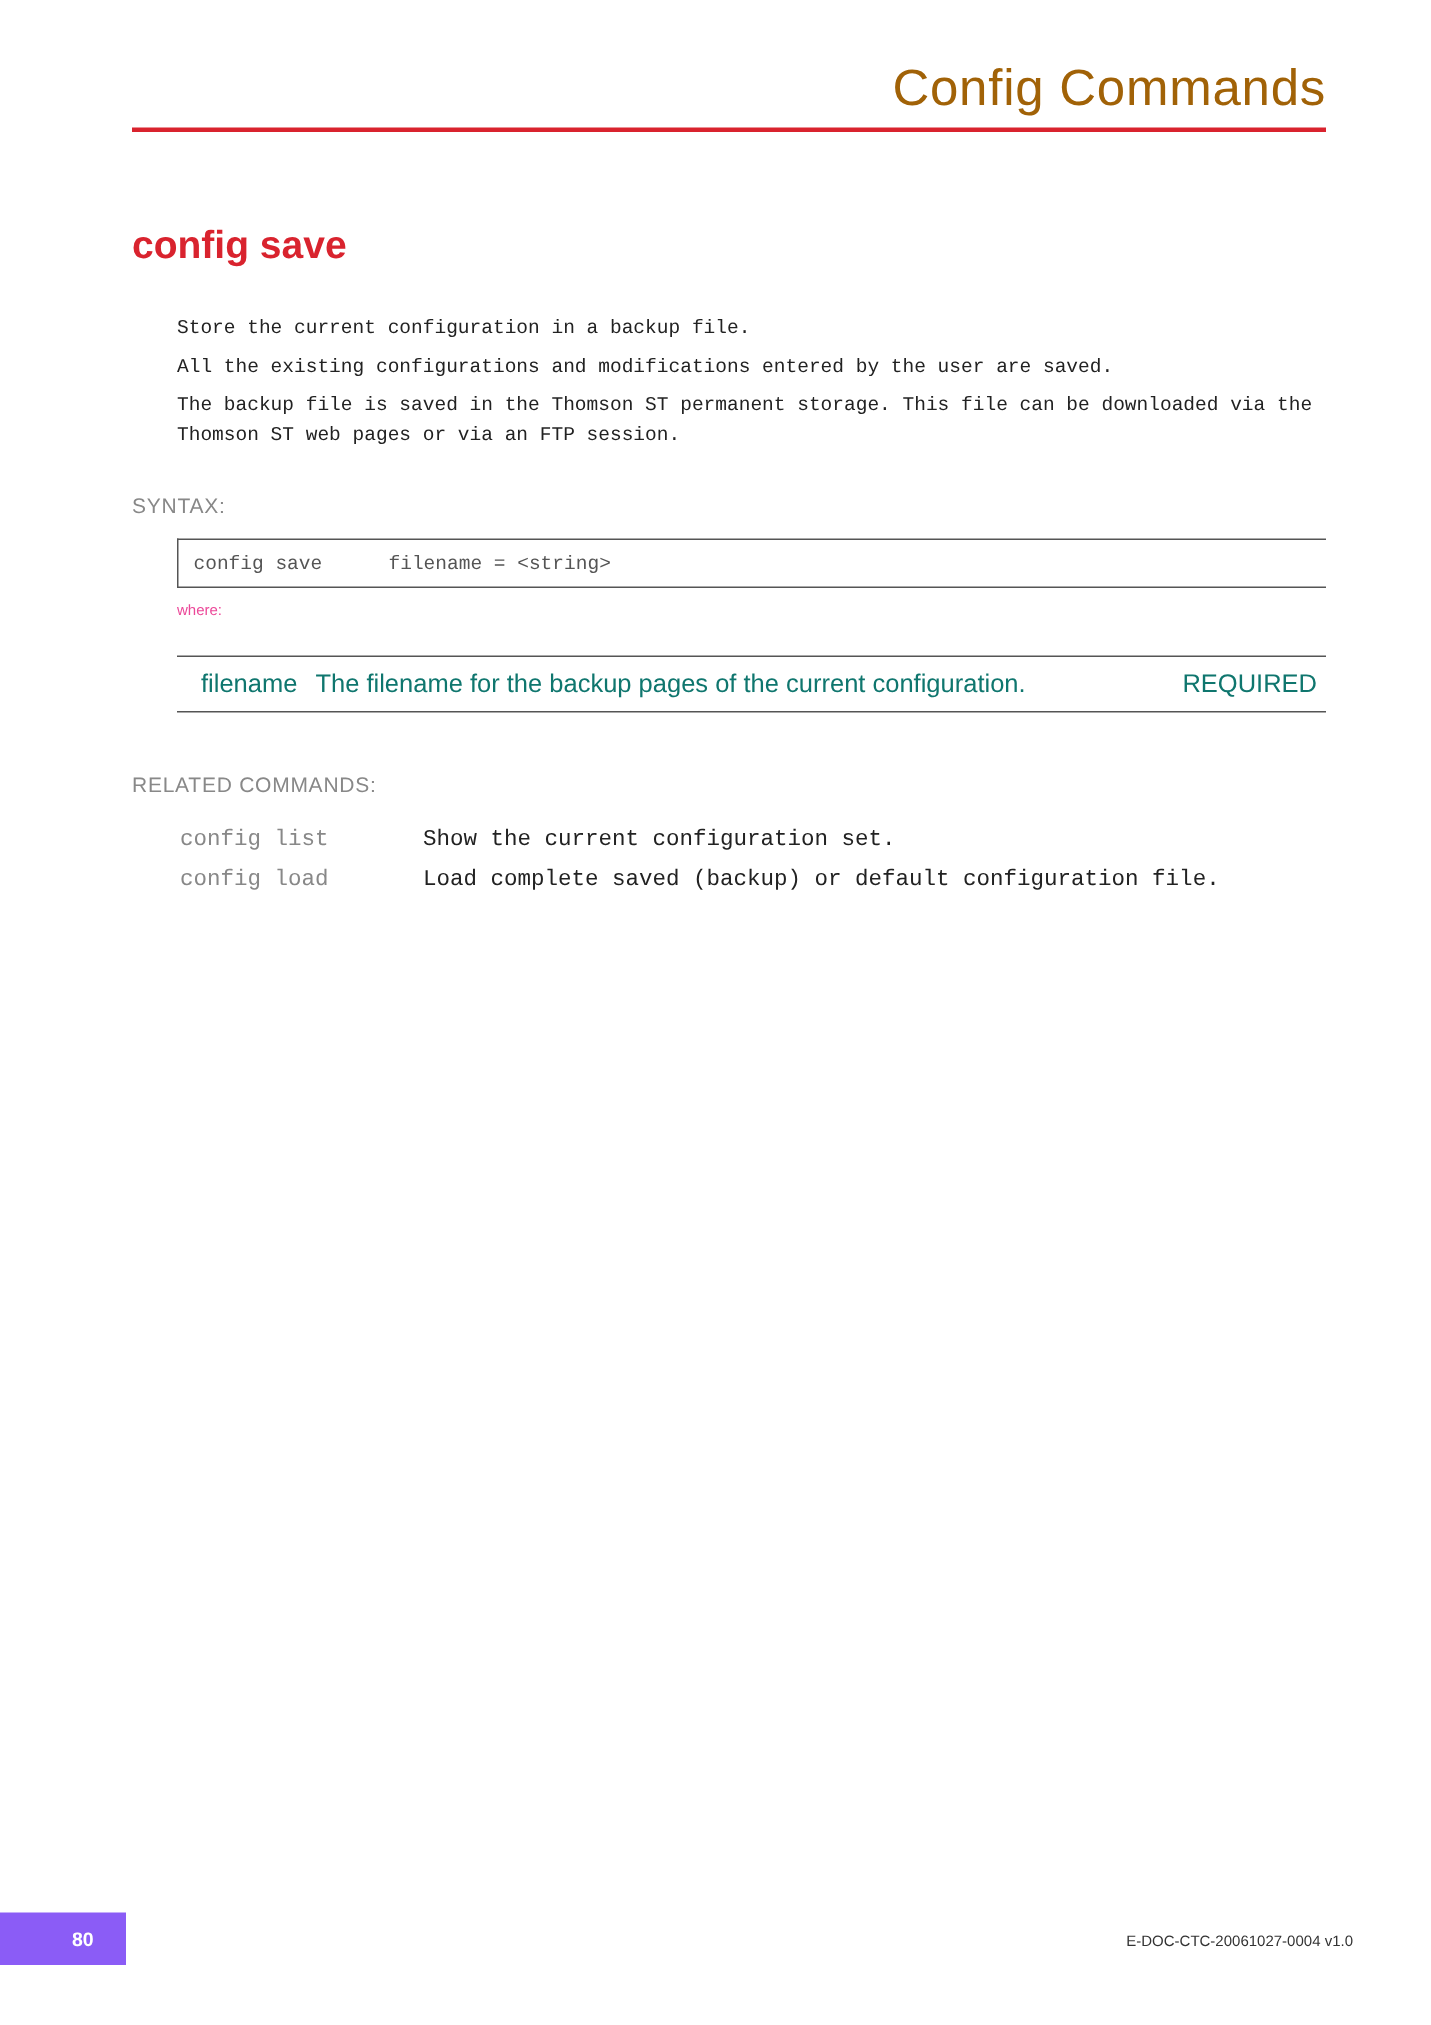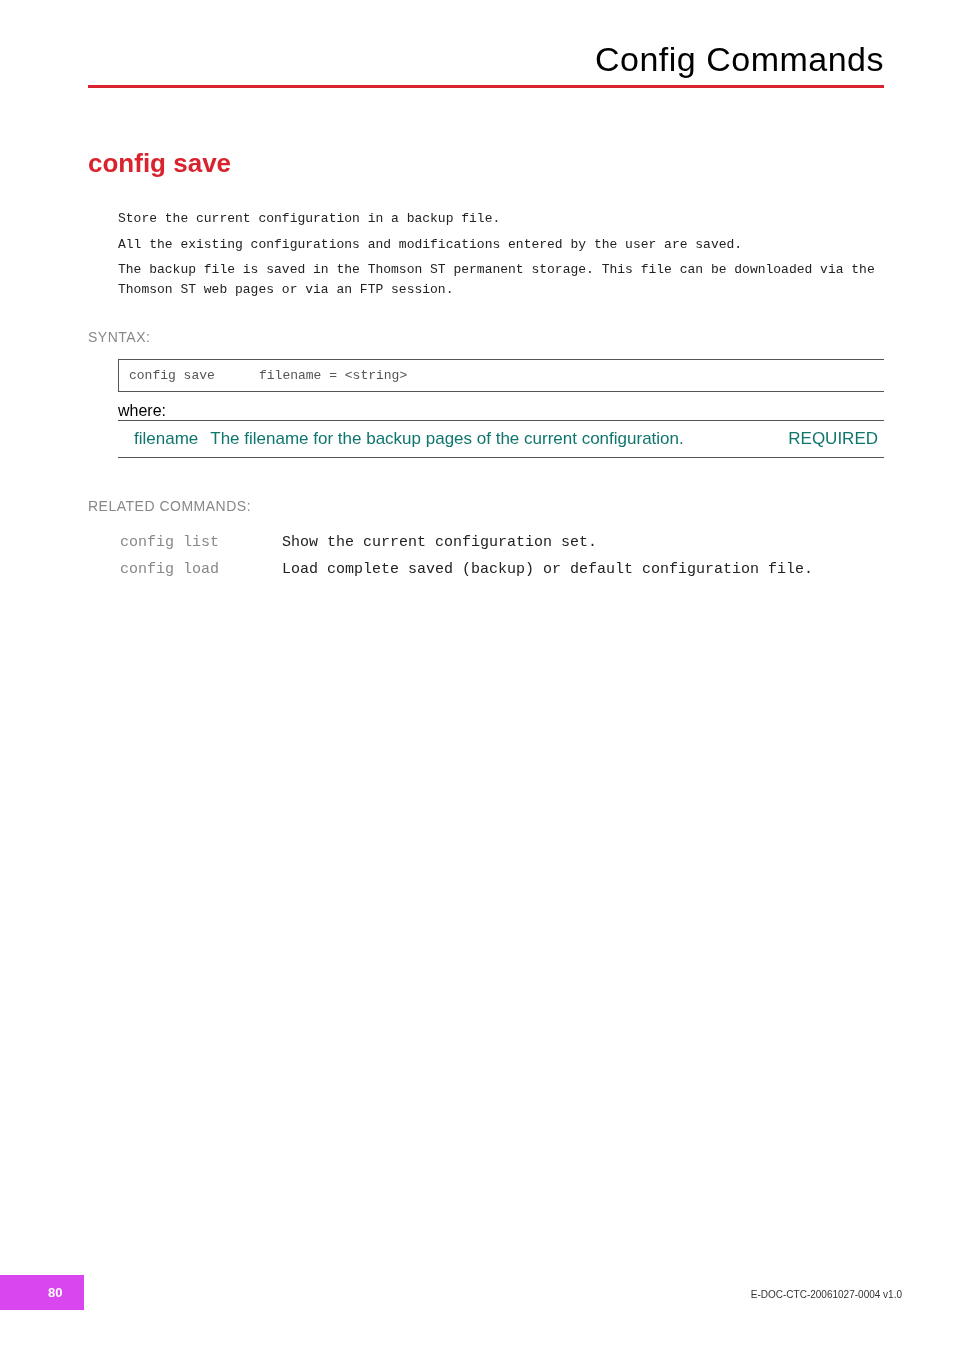--- a/index.html
+++ b/index.html
@@ -1,36 +1,36 @@
 <!DOCTYPE html>
 <html><head>
 <meta charset="utf-8">
 <style>
   * { box-sizing: border-box; margin: 0; padding: 0; }
   html, body { width: 954px; height: 1350px; background: #fff; font-family: Arial, Helvetica, sans-serif; color: #333; }
   .page { position: relative; width: 954px; height: 1350px; padding: 40px 70px 0 88px; }
   .header { text-align: right; padding-bottom: 10px; }
-  .header-title { font-size: 34px; font-weight: 300; color: #000000; letter-spacing: 0.5px; }
+  .header-title { font-size: 34px; font-weight: 300; color: #a16207; letter-spacing: 0.5px; }
   .hr-red { border: none; border-top: 3px solid #d9232e; margin-top: 6px; }
   .command-title { color: #d9232e; font-size: 26px; font-weight: 700; margin-top: 50px; margin-bottom: 30px; }
   .body-text { font-size: 13px; line-height: 1.5; margin-left: 30px; margin-bottom: 6px; color: #222; font-family: Liberation Mono, monospace; }
   .section-label { font-size: 14px; font-weight: 400; color: #888; letter-spacing: 0.5px; margin-top: 30px; margin-bottom: 14px; }
   .syntax-box { border: 1px solid #555; border-right: none; padding: 8px 10px; margin-left: 30px; font-family: "Courier New", monospace; font-size: 13px; color: #555; display: flex; }
   .syntax-cmd { width: 130px; }
-  .where { font-size: 16px; margin: 10px 0 0 30px; color: #000000; }
+  .where { font-size: 10px; margin: 10px 0 24px 30px; color: #ec4899; }
   .param-table { margin-left: 30px; border-collapse: collapse; width: calc(100% - 30px); }
   .param-table td { border-top: 1px solid #555; border-bottom: 1px solid #555; padding: 8px 6px; font-size: 17px; vertical-align: top; color: #0f766e; }
   .param-table td:first-child { width: 80px; padding-left: 16px; }
   .param-table td:last-child { width: 110px; text-align: right; padding-right: 6px; }
   .related-table { margin-left: 30px; }
   .related-table td { font-size: 15px; padding: 4px 0; vertical-align: top; font-family: Liberation Mono, monospace; }
   .related-table td:first-child { width: 160px; color: #888; }
   .related-table td:last-child { color: #222; }
   .footer { position: absolute; bottom: 40px; left: 0; width: 954px; }
-  .page-tab { position: absolute; left: 0; bottom: 0; background: #d946ef; color: #fff; font-size: 13px; font-weight: 700; padding: 10px 22px 10px 48px; }
+  .page-tab { position: absolute; left: 0; bottom: 0; background: #8b5cf6; color: #fff; font-size: 13px; font-weight: 700; padding: 10px 22px 10px 48px; }
   .doc-id { position: absolute; right: 52px; bottom: 10px; font-size: 10px; color: #333; }
 </style>
 </head>
 <body>
 
 <div class="page">
 
   <div class="header">
     <div class="header-title">Config Commands</div>
     <hr class="hr-red">

